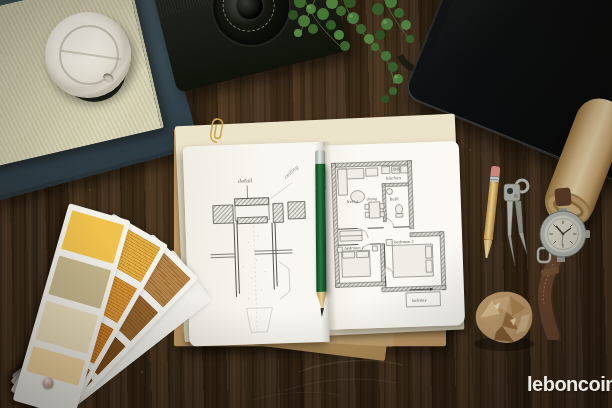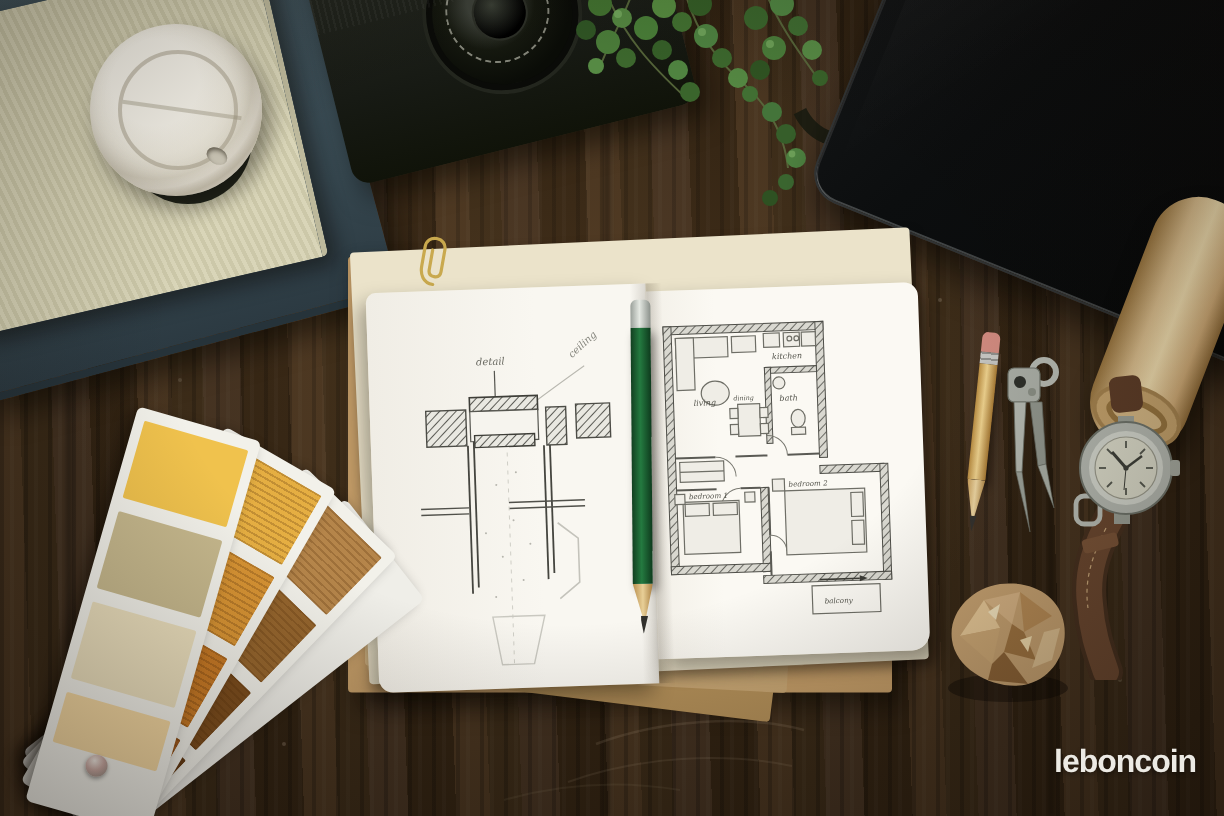--- a/index.html
+++ b/index.html
@@ -12,21 +12,21 @@
       #3a2a1a;}
   .seam{position:absolute;top:0;bottom:0;width:3px;background:rgba(0,0,0,.30);filter:blur(1px);}
   .obj{position:absolute;}
   .card{position:absolute;width:64px;height:205px;border-radius:3px;background:#f2f1ea;
         box-shadow:-3px 3px 7px rgba(10,6,2,.45);transform-origin:32px 181px;}
   .blk{position:absolute;left:5px;right:5px;border-radius:1px;}
   .grain{background-image:repeating-linear-gradient(0deg, rgba(90,50,10,.25) 0 1px, rgba(0,0,0,0) 1px 3px);}
   .vignette{position:absolute;inset:0;pointer-events:none;
       background:radial-gradient(ellipse at 46% 42%, rgba(0,0,0,0) 42%, rgba(12,7,3,.42) 100%);}
   .page{position:absolute;background:linear-gradient(90deg,#f0ede5,#f9f7f1 60%);}
-  .wm{position:absolute;left:527px;top:373px;width:80px;color:#eceae4;font-size:16px;
+  .wm{position:absolute;left:527px;top:373px;width:80px;color:#eceae4;font-size:20px;
       font-weight:bold;letter-spacing:-.5px;text-shadow:0 1px 2px rgba(0,0,0,.35);}
   svg text{font-family:"DejaVu Serif",serif;font-style:italic;}
 </style>
 </head>
 <body>
 
 <div class="scene">
 
   <div class="seam" style="left:33px"></div>
   <div class="seam" style="left:302px"></div>

